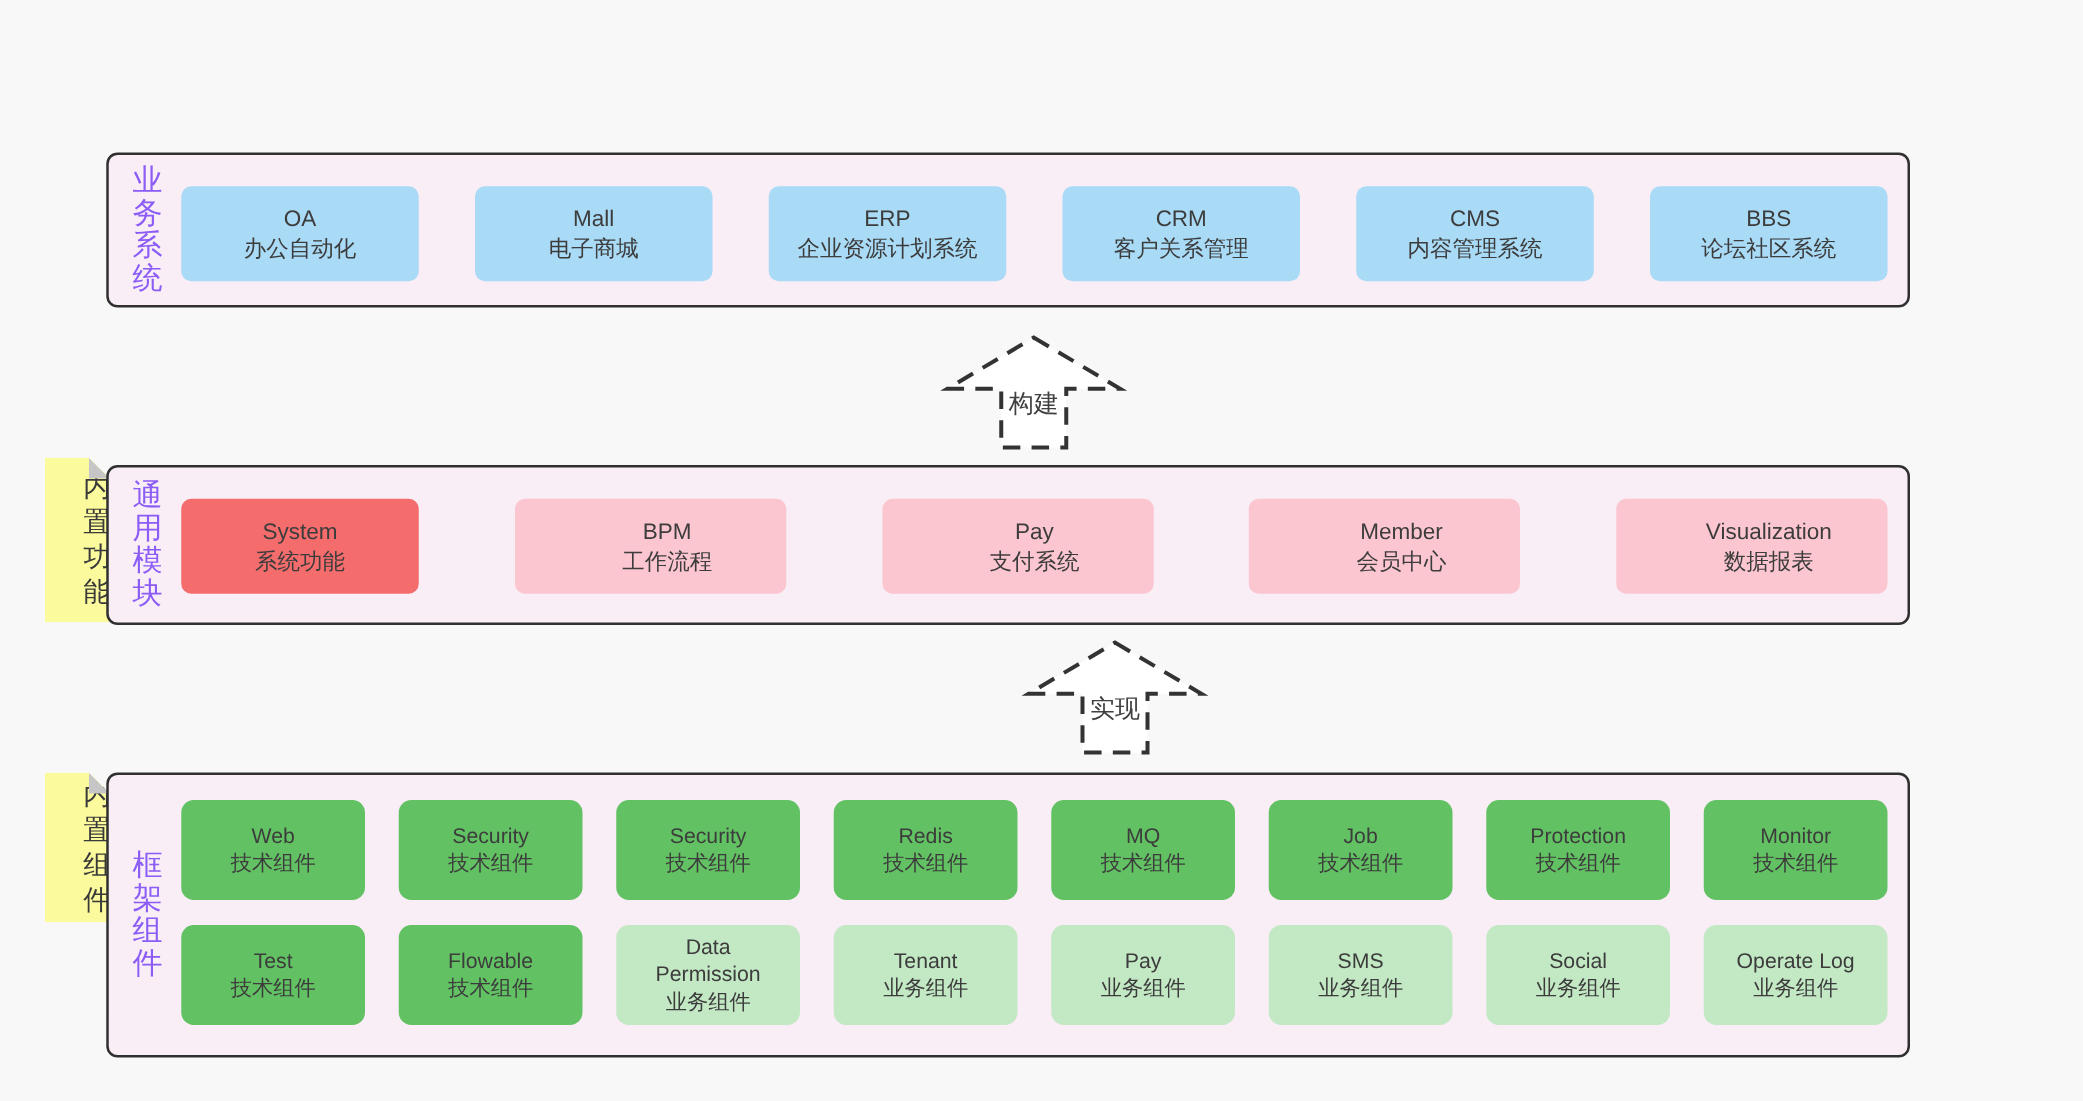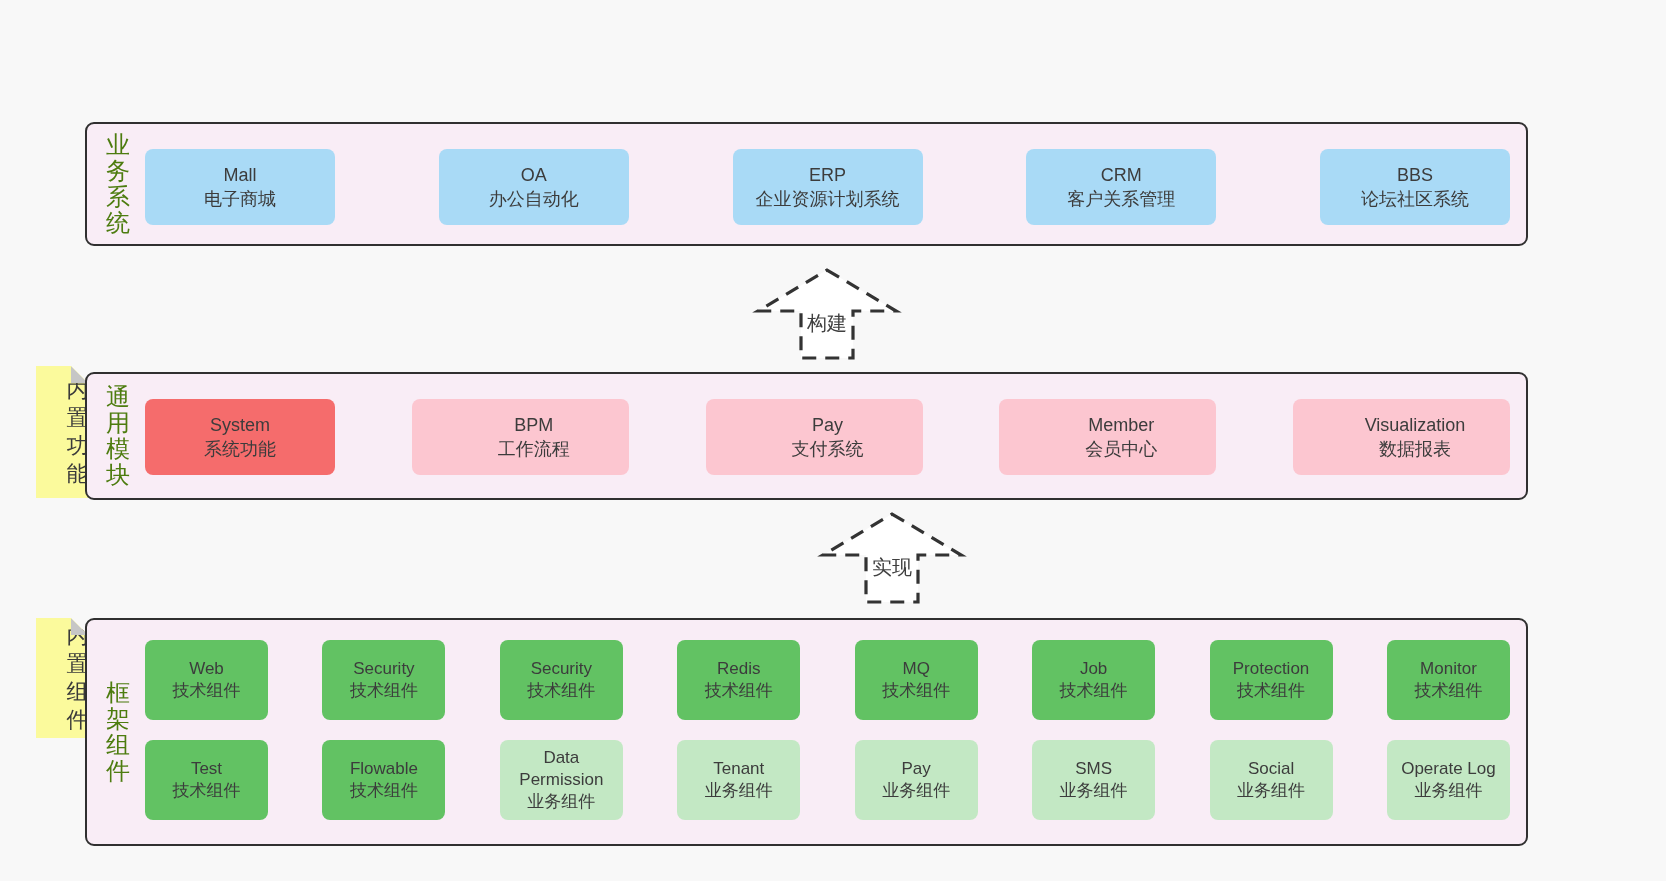--- a/index.html
+++ b/index.html
@@ -22,41 +22,41 @@
   }
   #band-business   { top: 122px; height: 124px; }
   #band-modules    { top: 372px; height: 128px; }
   #band-components { top: 618px; height: 228px; }
 
   .band-label {
     position: absolute; left: 16px; top: 50%;
     transform: translateY(-50%);
     width: 30px; text-align: center;
     font-size: 24px; line-height: 26px;
-    color: #4d7c0f; word-break: break-all;
+    color: #8b5cf6; word-break: break-all;
   }
 
   .band-row {
     position: absolute; left: 58px; right: 16px;
     display: flex; justify-content: space-between;
   }
   #band-business .band-row { top: 25px; }
   #band-modules  .band-row { top: 25px; }
   #band-components .row-1  { top: 20px; }
   #band-components .row-2  { top: 120px; }
 
   
   .box {
     border-radius: 8px;
     display: flex; flex-direction: column;
     align-items: center; justify-content: center;
     text-align: center;
   }
   .box-lg { width: 190px; height: 76px; font-size: 18px; line-height: 24px; }
-  .box-sm { width: 123px; height: 80px; font-size: 17px; line-height: 22px; }
+  .box-sm { width: 147px; height: 80px; font-size: 17px; line-height: 22px; border-radius: 10px; }
   .box-sm .box-name { max-width: 112px; }
   .blue        { background: var(--blue, #a9daf6); }
   .red         { background: var(--red, #f56c6c); }
   .pink        { background: var(--pink, #fcc6d0); padding-left: 27px; }
   .green       { background: var(--green, #62c263); }
   .light-green { background: var(--light-green, #c3e8c4); }
 
   
   .note {
     position: absolute; left: 36px; width: 52px;
@@ -98,34 +98,38 @@
 </style>
 </head>
 <body>
 
 <div>
 
   <div class="band" id="band-business">
     <div class="band-label">业务系统</div>
     <div class="band-row">
       <div class="box box-lg blue">
+        <span class="box-name">OA</span>
+        <span class="box-desc">办公自动化</span>
+      </div>
+      <div class="box box-lg blue">
         <span class="box-name">Mall</span>
         <span class="box-desc">电子商城</span>
       </div>
       <div class="box box-lg blue">
-        <span class="box-name">OA</span>
-        <span class="box-desc">办公自动化</span>
-      </div>
-      <div class="box box-lg blue">
         <span class="box-name">ERP</span>
         <span class="box-desc">企业资源计划系统</span>
       </div>
       <div class="box box-lg blue">
         <span class="box-name">CRM</span>
         <span class="box-desc">客户关系管理</span>
+      </div>
+      <div class="box box-lg blue">
+        <span class="box-name">CMS</span>
+        <span class="box-desc">内容管理系统</span>
       </div>
       <div class="box box-lg blue">
         <span class="box-name">BBS</span>
         <span class="box-desc">论坛社区系统</span>
       </div>
     </div>
   </div>
 
   <div class="arrow" id="arrow-build">
     <svg viewBox="0 0 150 94">

